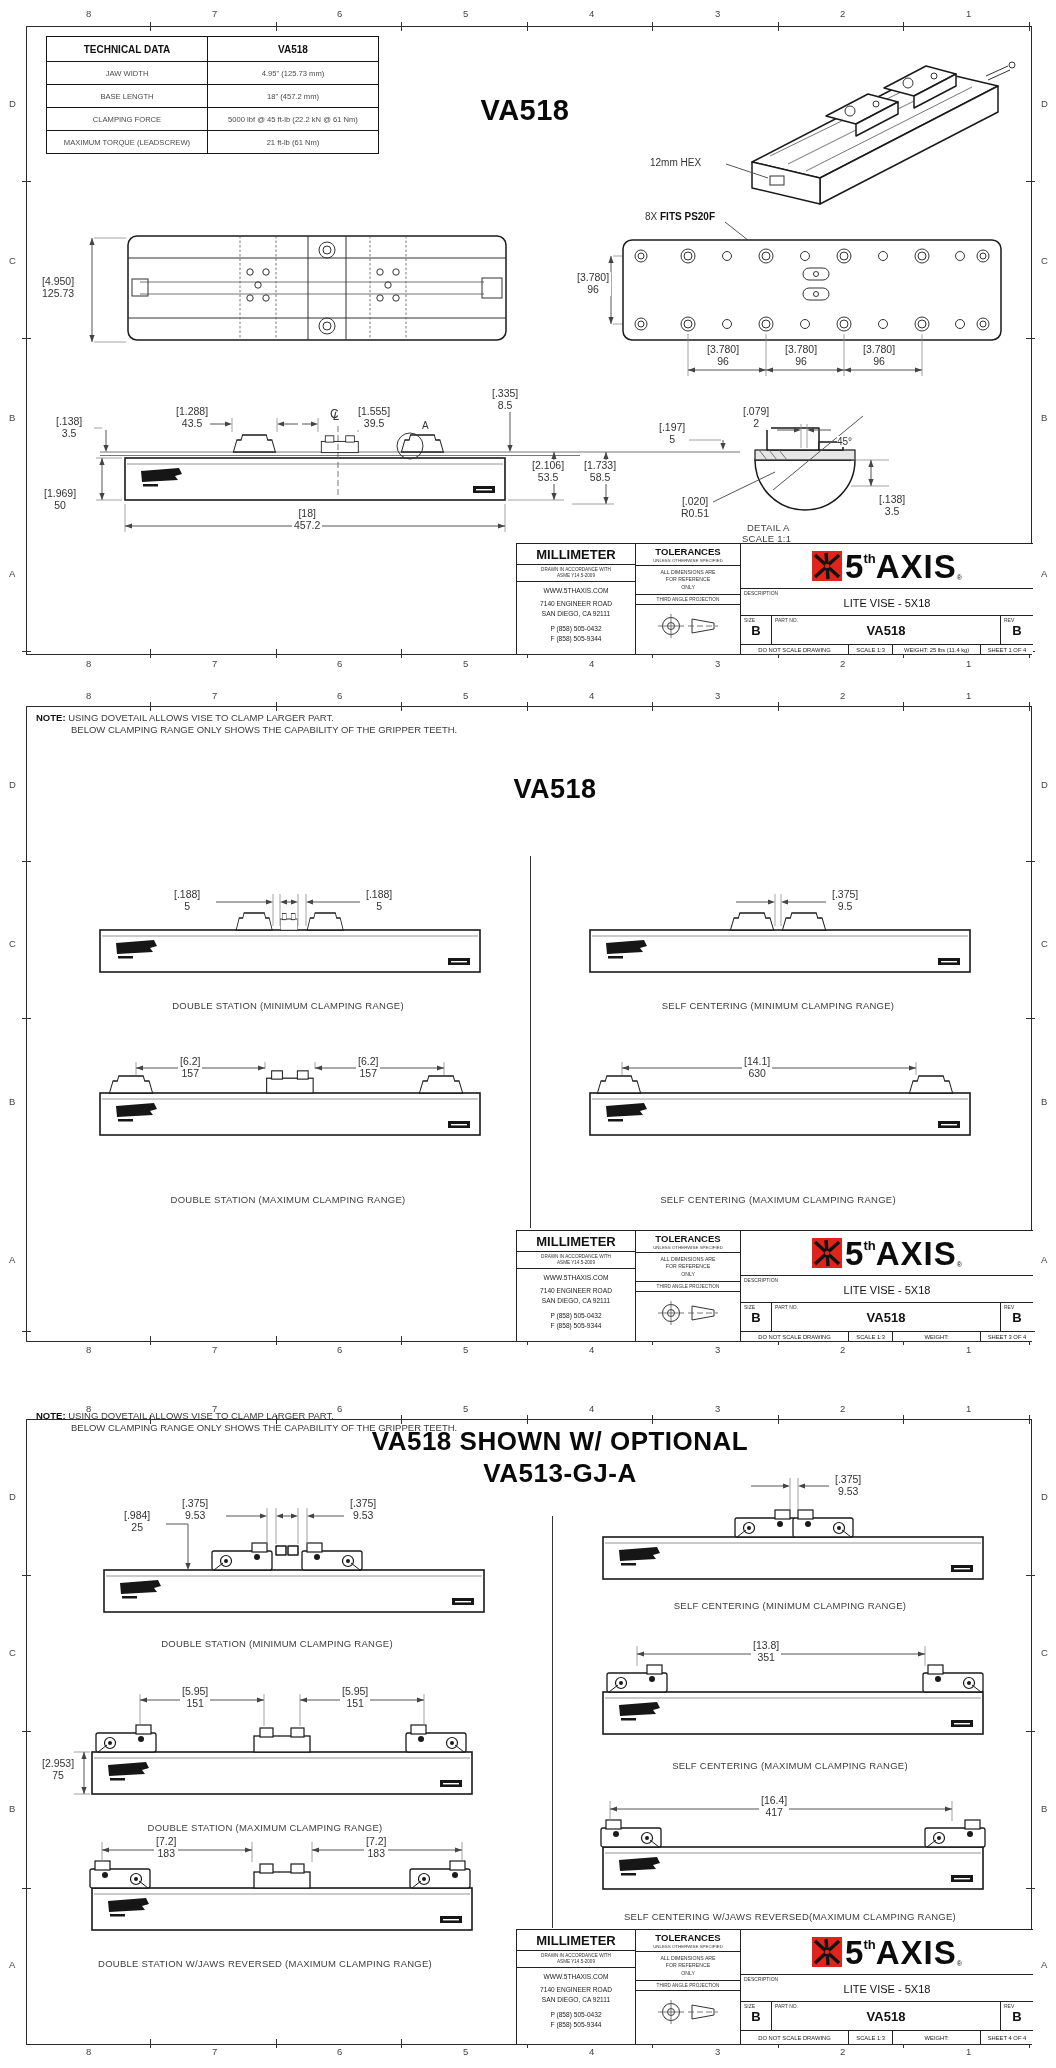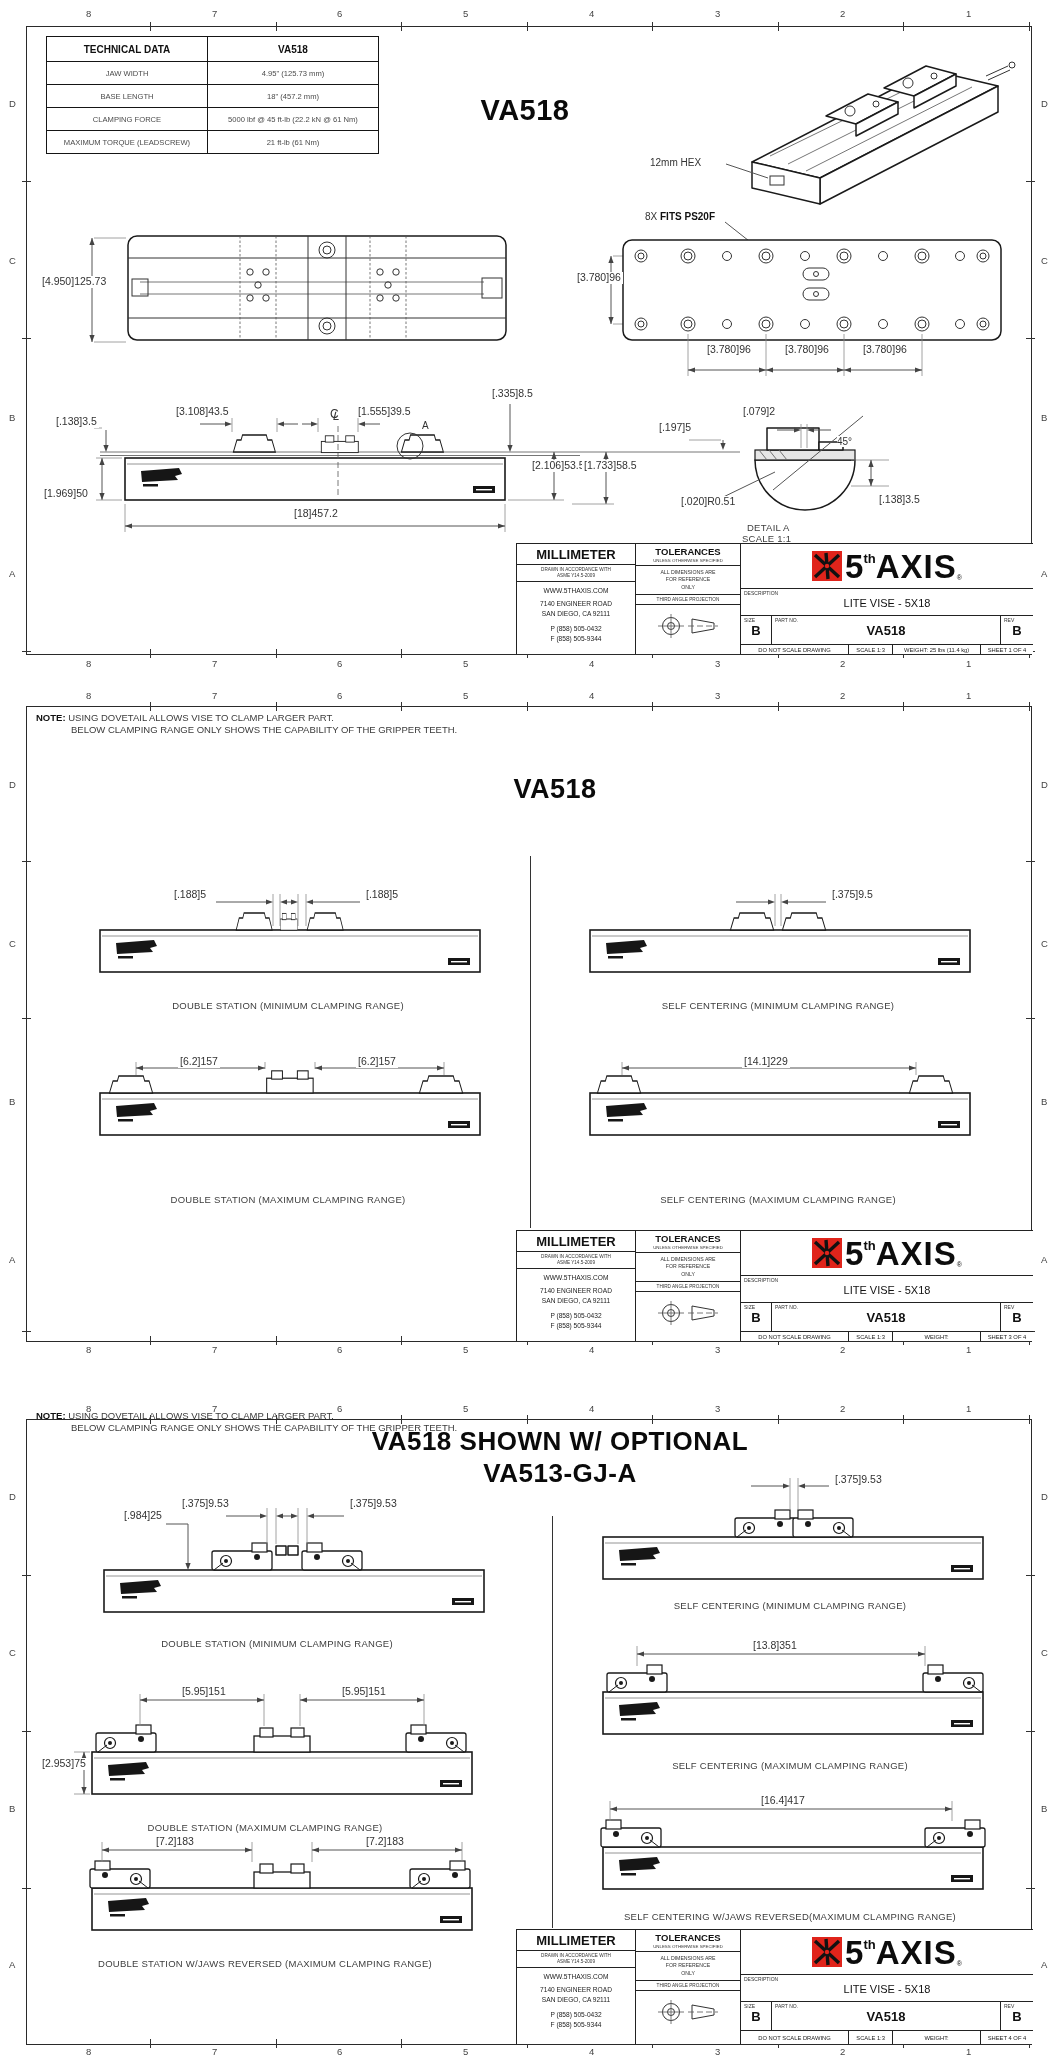--- a/index.html
+++ b/index.html
@@ -4,21 +4,21 @@
 <style>
   html,body{margin:0;padding:0;background:#fff;font-family:"Liberation Sans",sans-serif}
   #page{position:relative;width:1056px;height:2068px;background:#fff;overflow:hidden}
   .sheet{position:absolute;left:0;width:1056px}
   .frame{position:absolute;border:1.6px solid #2a2a2a;background:#fff}
   .zl{position:absolute;font-size:9.5px;color:#444}
   .ticksH{position:absolute;left:26px;width:1004px;height:9px;background:repeating-linear-gradient(to right,transparent 0,transparent 124.5px,#333 124.5px,#333 125.5px)}
   .ticksV{position:absolute;width:9px;background:repeating-linear-gradient(to bottom,transparent 0,transparent 155.5px,#333 155.5px,#333 156.5px)}
   .view{position:absolute}
   .view svg{position:absolute;left:0;top:0;overflow:visible}
-  .dim{position:absolute;display:flex;align-items:center;font-size:10.5px;line-height:1.12;color:#333;background:#fff;padding:0 2px;z-index:4}
+  .dim{position:absolute;display:flex;flex-direction:column;align-items:center;font-size:10.5px;line-height:1.12;color:#333;background:#fff;padding:0 2px;z-index:4}
   .dim i{font-style:normal;display:block;text-align:center;white-space:nowrap}
   .clsym{flex-direction:row;font-size:12px}
   .clsym i:last-child{margin-left:-6px;transform:translateY(2px) skewX(-14deg)}
   .cap{position:absolute;font-size:9.5px;color:#3d3d3d;text-align:center;letter-spacing:.25px;white-space:nowrap;z-index:4}
   .sm{position:absolute;font-size:10px;color:#333;white-space:nowrap;z-index:4;background:#fff}
   .sm b{font-weight:700;color:#111}
   .note{position:absolute;font-size:9.5px;color:#3a3a3a;line-height:1.3;z-index:4}
   .note b{color:#111}
   .btitle{position:absolute;font-weight:700;color:#0a0a0a;text-align:center;letter-spacing:.5px;z-index:4}
   .divv{position:absolute;border-left:1.2px solid #333}
@@ -352,21 +352,21 @@
           <line class="ext" x1="465" y1="118" x2="465" y2="146"></line>
       <line class="dl" x1="85" y1="140" x2="465" y2="140"></line>
       <path class="ar" d="M85,140 l7,-2.6 l0,5.2 z"></path>
           <path class="ar" d="M465,140 l-7,-2.6 l0,5.2 z"></path>
     </svg>
     <span class="dim" style="left:14px;top:30px">
           <i>[.138]</i>
           <i>3.5</i>
         </span>
     <span class="dim" style="left:134px;top:20px">
-          <i>[3.108]</i>
+          <i>[1.288]</i>
           <i>43.5</i>
         </span>
     <span class="dim clsym" style="left:288px;top:22px">
           <i>C</i>
           <i>L</i>
         </span>
     <span class="dim" style="left:316px;top:20px">
           <i>[1.555]</i>
           <i>39.5</i>
         </span>
@@ -622,21 +622,21 @@
       <use href="#pjaw" transform="translate(18,21) scale(0.72,1)"></use>
       <use href="#pjaw" transform="translate(330,21) scale(0.72,1)"></use>
       <line class="ext" x1="44" y1="8" x2="44" y2="21"></line>
           <line class="ext" x1="338" y1="8" x2="338" y2="21"></line>
       <line class="dl" x1="44" y1="14" x2="338" y2="14"></line>
       <path class="ar" d="M44,14 l7,-2.6 l0,5.2 z"></path>
           <path class="ar" d="M338,14 l-7,-2.6 l0,5.2 z"></path>
     </svg>
     <span class="dim" style="left:164px;top:2px">
           <i>[14.1]</i>
-          <i>229</i>
+          <i>630</i>
         </span>
     <span class="cap" style="left:0;top:140px;width:400px">SELF CENTERING (MAXIMUM CLAMPING RANGE)</span>
   </div>
 
   <div class="tb" style="left:516px;top:534px">
     <div class="tb1">
       <div class="mm">MILLIMETER</div>
       <div class="dr"><span>DRAWN IN ACCORDANCE WITH</span><br><span>ASME Y14.5-2009</span></div>
       <div class="web">WWW.5THAXIS.COM</div>
       <div class="ad"><span>7140 ENGINEER ROAD</span><br><span>SAN DIEGO, CA 92111</span></div>

